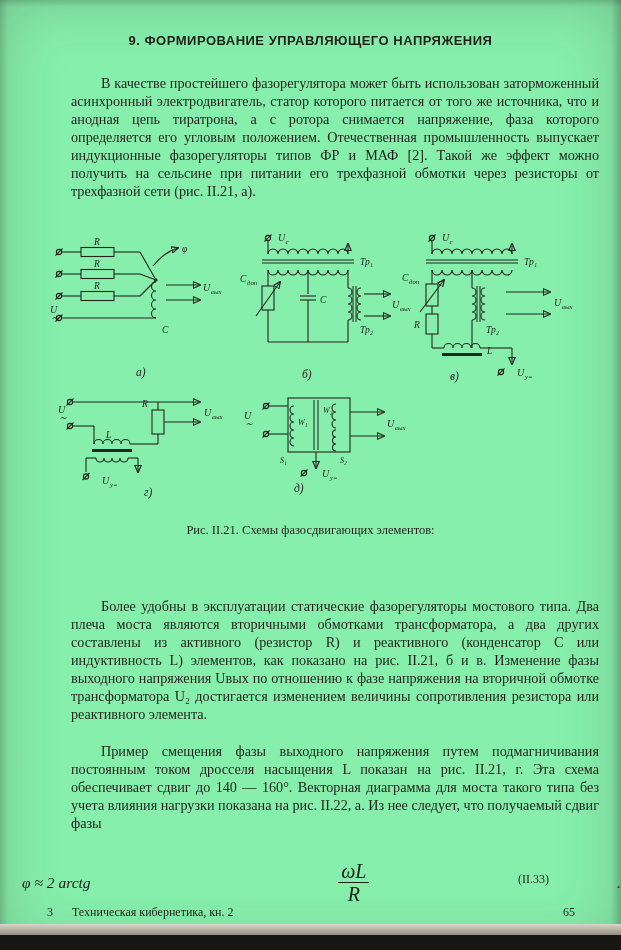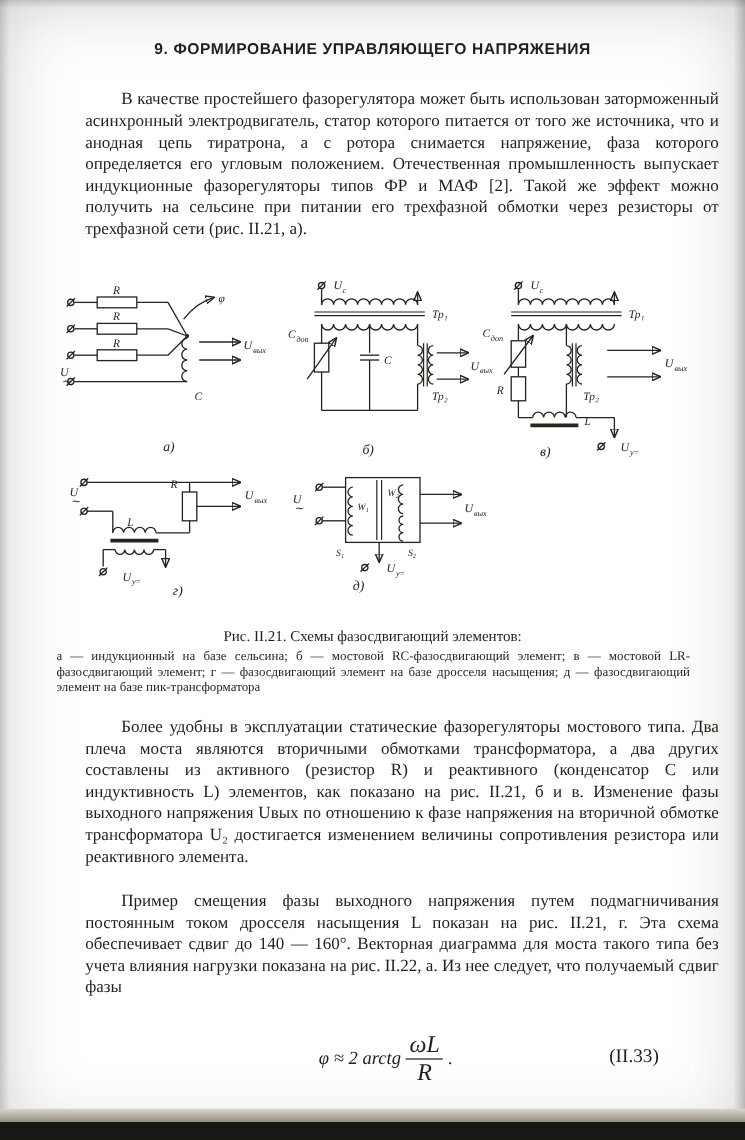--- a/index.html
+++ b/index.html
@@ -1,16 +1,16 @@
 <!DOCTYPE html>
 <html><head>
 <meta charset="utf-8">
 <style>
   html,body{margin:0;padding:0;background:#6e6a63;}
-  .page{position:relative;width:621px;height:950px;margin:0 auto;background:#ffffff;
+  .page{position:relative;width:621px;height:950px;margin:0 auto;background:#86efac;
         font-family:"Liberation Serif",serif;color:#211f1a;overflow:hidden;
         box-shadow:inset 0 0 60px rgba(60,55,45,.25);}
   .heading{position:absolute;top:33px;left:0;right:0;text-align:center;
         font-family:"Liberation Sans",sans-serif;font-weight:bold;font-size:13px;letter-spacing:.5px;}
   .para{position:absolute;left:47px;width:528px;text-align:justify;font-size:14.2px;
         line-height:18px;text-indent:30px;margin-left:24px;}
   #para1{top:74px}
   #para2{top:597px}
   #para3{top:742px}
   .fig{position:absolute;left:50px;top:228px;width:522px;height:294px;}
@@ -22,25 +22,25 @@
   svg.diag text{stroke:none;fill:#26241f;}
   .t9{font:italic 9.5px "Liberation Serif",serif;}
   .t8{font:italic 8px "Liberation Serif",serif;}
   .t7{font:italic 6.8px "Liberation Serif",serif;}
   .tu{font:italic 10px "Liberation Serif",serif;}
   .t11{font:italic 11.5px "Liberation Serif",serif;}
   .cap-title{position:absolute;top:523px;left:0;right:0;text-align:center;font-size:12.5px;}
   .cap-body{position:absolute;top:541px;left:47px;width:528px;font-size:10.8px;
         line-height:13.2px;text-align:justify;}
   .formula{position:absolute;top:860px;left:0;right:0;height:46px;display:flex;
-        align-items:center;justify-content:center;font-style:italic;font-size:15.5px;margin-left:22px;}
+        align-items:center;justify-content:space-between;font-style:italic;font-size:15.5px;margin-left:22px;}
   .frac{display:inline-block;vertical-align:middle;text-align:center;margin:0 4px;font-size:20px;}
   .frac .num{display:block;border-bottom:1.3px solid #211f1a;padding:0 3px;line-height:1.1;}
   .frac .den{display:block;line-height:1.15;}
-  .eq-num{position:absolute;right:72px;top:12px;font-style:normal;font-size:16px;}
+  .eq-num{position:absolute;right:72px;top:12px;font-style:normal;font-size:12px;}
   .footer{position:absolute;top:905px;left:47px;right:46px;font-size:12px;}
   .footer .sig{margin-right:16px;}
   .footer .page-num{position:absolute;right:0;top:0;}
   .edge-fade{position:absolute;left:0;right:0;bottom:15px;height:11px;
         background:linear-gradient(#d8d5cc,#94907f);}
   .edge-bottom{position:absolute;left:0;right:0;bottom:0;height:15px;background:#181714;}
   .edge-right{position:absolute;top:0;bottom:0;right:0;width:10px;
         background:linear-gradient(90deg,rgba(0,0,0,0),rgba(0,0,0,.20));}
   .edge-left{position:absolute;top:0;bottom:0;left:0;width:8px;
         background:linear-gradient(270deg,rgba(0,0,0,0),rgba(0,0,0,.14));}
@@ -284,36 +284,40 @@
         <text class="tu" x="149" y="35">U</text>
         <text class="t7" x="157" y="38">вых</text>
         <text class="tu" x="84" y="85">U</text>
         <text class="t7" x="92" y="88">у=</text>
         <text class="t11" x="56" y="100">д)</text>
       </g>
     </svg>
 
   </div>
 
-  <div class="cap-title">Рис. II.21. Схемы фазосдвигающий элементов:</div>
-  <div class="cap-body">а — индукционный на базе сельсина; б — мостовой RC-фазосдвигающий элемент; в — мостовой LR-фазосдвигающий элемент; г — фазосдвигающий элемент на базе дросселя насыщения; д — фазосдвигающий элемент на базе пик-трансформатора</div>
+  <div class="cap-title">Рис. II.21. Схемы фазосдвигающих элементов:</div>
 
   <div class="para" id="para2">Более удобны в эксплуатации статические фазорегуляторы мостового типа. Два плеча моста являются вторичными обмотками трансформатора, а два других составлены из активного (резистор R) и реактивного (конденсатор C или индуктивность L) элементов, как показано на рис. II.21, б и в. Изменение фазы выходного напряжения Uвых по отношению к фазе напряжения на вторичной обмотке трансформатора U₂ достигается изменением величины сопротивления резистора или реактивного элемента.</div>
   <div class="para" id="para3">Пример смещения фазы выходного напряжения путем подмагничивания постоянным током дросселя насыщения L показан на рис. II.21, г. Эта схема обеспечивает сдвиг до 140 — 160°. Векторная диаграмма для моста такого типа без учета влияния нагрузки показана на рис. II.22, а. Из нее следует, что получаемый сдвиг фазы</div>
 
   <div class="formula">
     <span>φ ≈ 2 arctg</span>
     <span class="frac">
       <span class="num">ωL</span>
       <span class="den">R</span>
     </span>
     <span>.</span>
     <span class="eq-num">(II.33)</span>
   </div>
 
+  <div class="footer">
+    <span class="sig">3</span>
+    <span>Техническая кибернетика, кн. 2</span>
+    <span class="page-num">65</span>
+  </div>
 
   <div class="edge-top"></div>
   <div class="edge-left"></div>
   <div class="edge-right"></div>
   <div class="edge-fade"></div>
   <div class="edge-bottom"></div>
 
 </div>
 
 </body></html>

